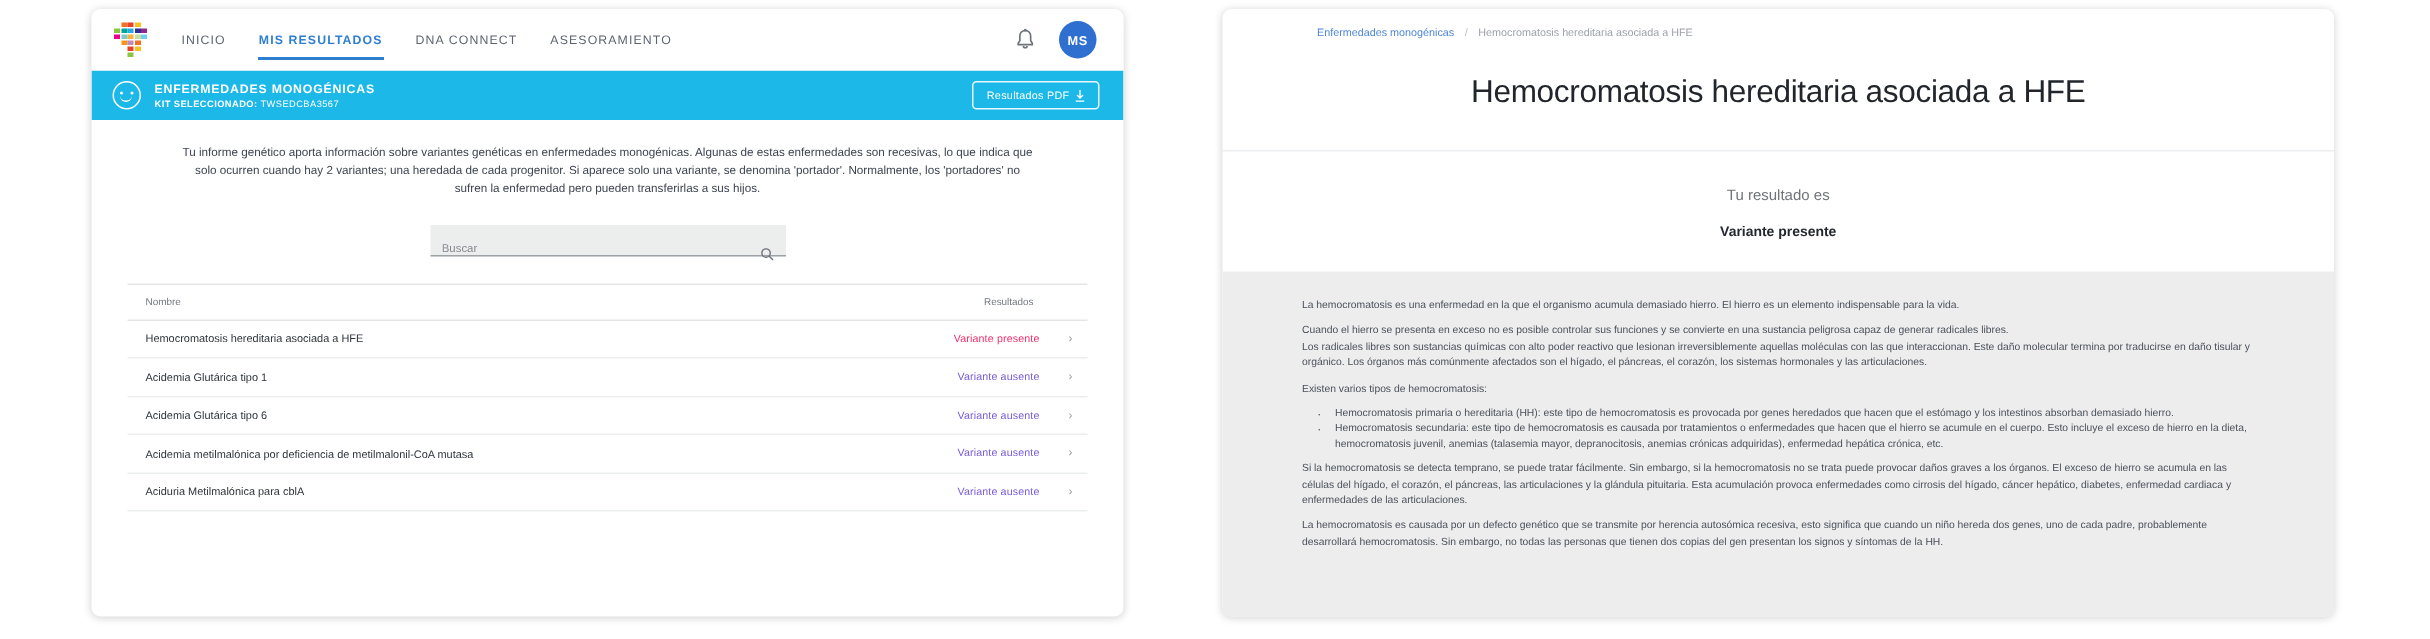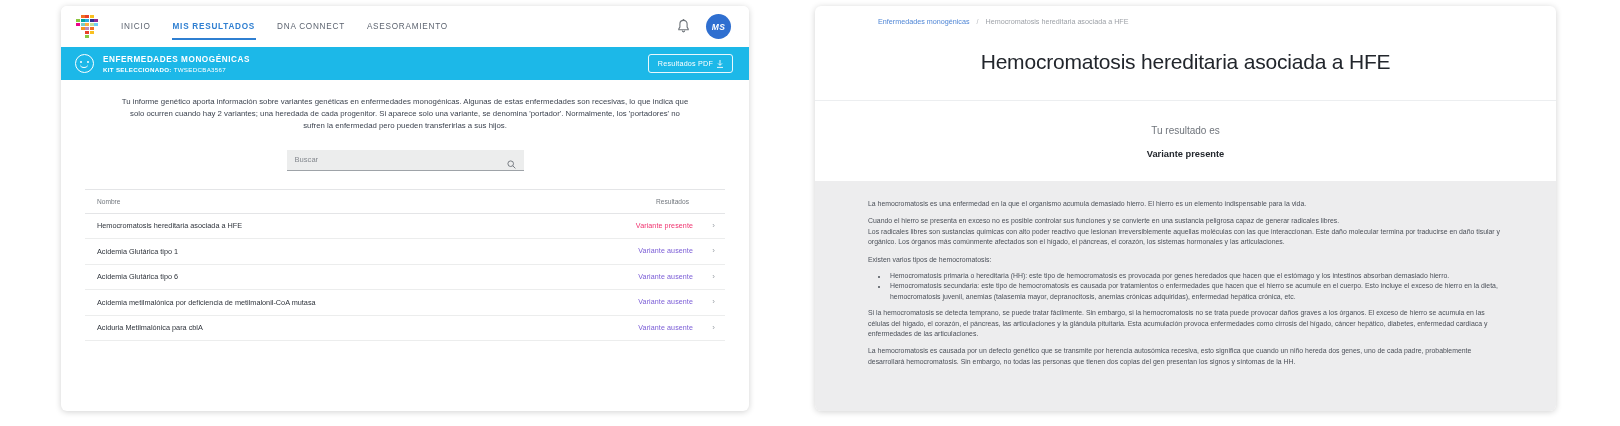--- a/index.html
+++ b/index.html
@@ -43,21 +43,21 @@
     color: #5d6470; text-transform: uppercase;
     padding: 11px 1px 11px; position: relative;
     white-space: nowrap; cursor: pointer;
   }
   .nav-link.active { color: #2f7fd1; font-weight: bold; }
   .nav-link.active::after {
     content: ""; position: absolute; left: 0; right: 0; bottom: 2px;
     height: 1.6px; background: #2f7fd1;
   }
   .nav-right {
-    margin-left: auto; display: flex; align-items: center; gap: 16px; font-style: italic;
+    margin-left: auto; display: flex; align-items: center; gap: 16px;
   }
   .bell { width: 13px; height: 15px; position: relative; cursor: pointer; }
   .avatar {
     width: 25px; height: 25px; border-radius: 50%;
     background: #2f6fd0; color: #fff;
     display: flex; align-items: center; justify-content: center;
     font-size: 8.5px; font-weight: bold; letter-spacing: .4px;
     cursor: pointer;
   }
 
@@ -104,21 +104,21 @@
   .intro p {
     font-size: 7.8px; line-height: 12.2px; color: #3d4450;
   }
   .intro p + p { margin-top: 11px; }
 
   .search-wrap { display: flex; justify-content: center; margin-top: 17px; }
   .search-box {
     width: 237px; height: 21px;
     background: #eceded;
     border-bottom: 1.4px solid #9ea3a8;
-    display: flex; align-items: center;
+    display: flex; align-items: flex-end;
     padding: 0 8px;
     cursor: text;
   }
   .search-box input {
     border: none; background: transparent; outline: none;
     font-family: "Liberation Sans", sans-serif;
     font-size: 7.6px; color: #6b7078; flex: 1;
   }
   .search-box input::placeholder { color: #85898f; }
   .mag {

